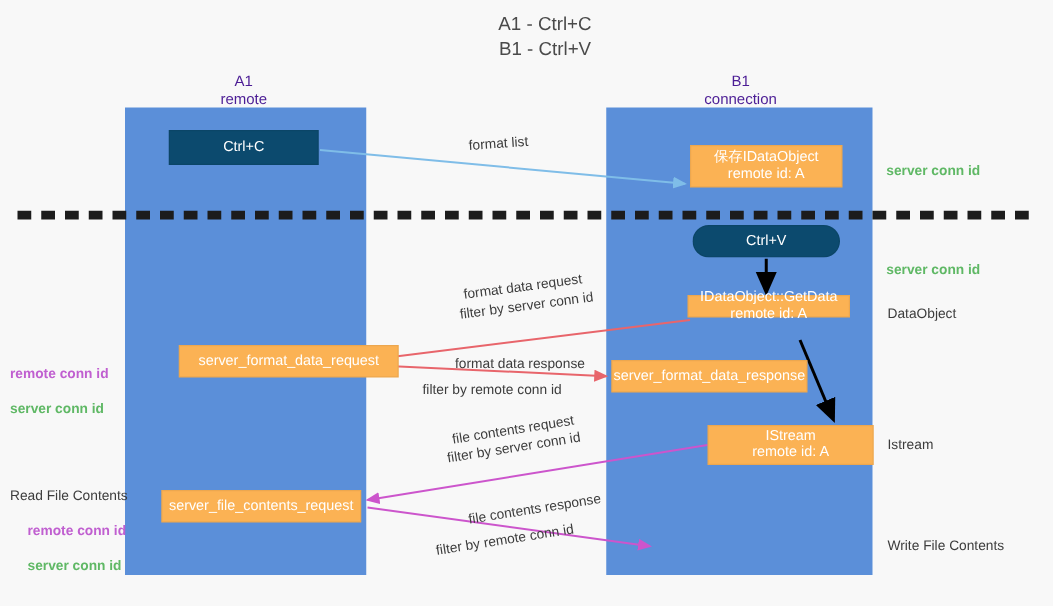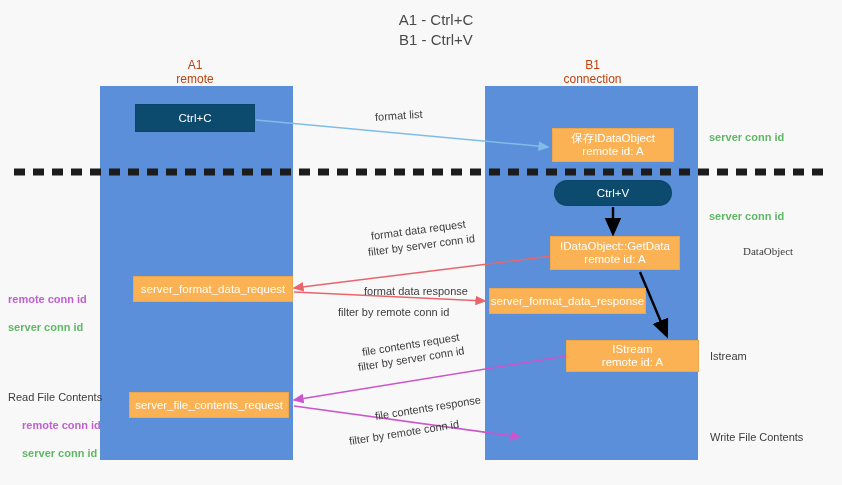--- a/index.html
+++ b/index.html
@@ -11,45 +11,45 @@
   }
   #stage{position:absolute;left:0;top:0;width:842px;height:485px;}
   svg.layer{position:absolute;left:0;top:0;width:842px;height:485px;pointer-events:none;}
 
   .title{
     position:absolute;left:0;top:10px;width:842px;text-align:center;
     font-size:15px;color:#4a4a4a;line-height:20px;white-space:pre-line;padding-left:15px;
   }
 
   .col-head{
-    position:absolute;text-align:center;font-size:12px;color:#c2410c;
+    position:absolute;text-align:center;font-size:12px;color:#4c1d95;
     line-height:14px;white-space:pre-line;
   }
   #head-a1{left:130px;top:58px;width:130px;}
   #head-b1{left:525px;top:58px;width:135px;}
 
   .column{position:absolute;background:#5b8fd9;}
   #col-a1{left:100px;top:86px;width:193px;height:374px;}
   #col-b1{left:485px;top:86px;width:213px;height:374px;}
 
   .node{
     position:absolute;box-sizing:border-box;
     display:flex;align-items:center;justify-content:center;
     text-align:center;color:#ffffff;font-size:11.5px;line-height:13px;
     white-space:pre-line;border:1px solid rgba(0,0,0,.06);
   }
   .green{background:#0c4a6e;}
   .orange{background:#fbb košé;}
   .orange{background:#fbb254;}
 
   #n-ctrlc{left:135px;top:104px;width:120px;height:28px;}
-  #n-saveobj{left:552px;top:128px;width:122px;height:34px;}
+  #n-saveobj{left:552px;top:116px;width:122px;height:34px;}
   #n-ctrlv{left:554px;top:180px;width:118px;height:26px;border-radius:13px;}
-  #n-getdata{left:550px;top:236px;width:130px;height:34px;}
-  #n-fmtreq{left:133px;top:276px;width:160px;height:26px;}
+  #n-getdata{left:550px;top:236px;width:130px;height:18px;}
+  #n-fmtreq{left:143px;top:276px;width:176px;height:26px;}
   #n-fmtresp{left:489px;top:288px;width:157px;height:26px;}
   #n-istream{left:566px;top:340px;width:133px;height:32px;}
   #n-filereq{left:129px;top:392px;width:160px;height:26px;}
   #n-fileresp{left:523px;top:424px;width:161px;height:26px;}
 
   .lbl{position:absolute;font-size:11px;color:#3c3c3c;white-space:nowrap;}
   .rot-a{transform:rotate(-7.5deg);transform-origin:left center;}
   .rot-b{transform:rotate(-9deg);transform-origin:left center;}
 
   #l-formatlist{left:375px;top:111px;transform:rotate(-4deg);transform-origin:left center;}
@@ -67,21 +67,21 @@
   .side{position:absolute;font-size:11px;line-height:14px;white-space:pre-line;}
   .side .g{color:#5fb865;font-weight:bold;}
   .side .p{color:#c05fd0;font-weight:bold;}
   .side .n{color:#3c3c3c;}
 
   #s-left1{left:8px;top:278px;width:92px;text-align:left;}
   #s-left2{left:8px;top:376px;width:115px;text-align:left;}
 
   #r-sconn1{left:709px;top:131px;}
   #r-sconn2{left:709px;top:210px;}
-  #r-dataobject{left:743px;top:245px;font-family:Liberation Serif, serif;}
+  #r-dataobject{left:710px;top:245px;}
   #r-istream{left:710px;top:350px;}
   #r-writefile{left:710px;top:431px;}
   .rlbl{position:absolute;font-size:11px;color:#3c3c3c;white-space:nowrap;}
   .rlbl.g{color:#5fb865;font-weight:bold;}
 </style>
 </head>
 <body>
 
 <div id="stage">
 

